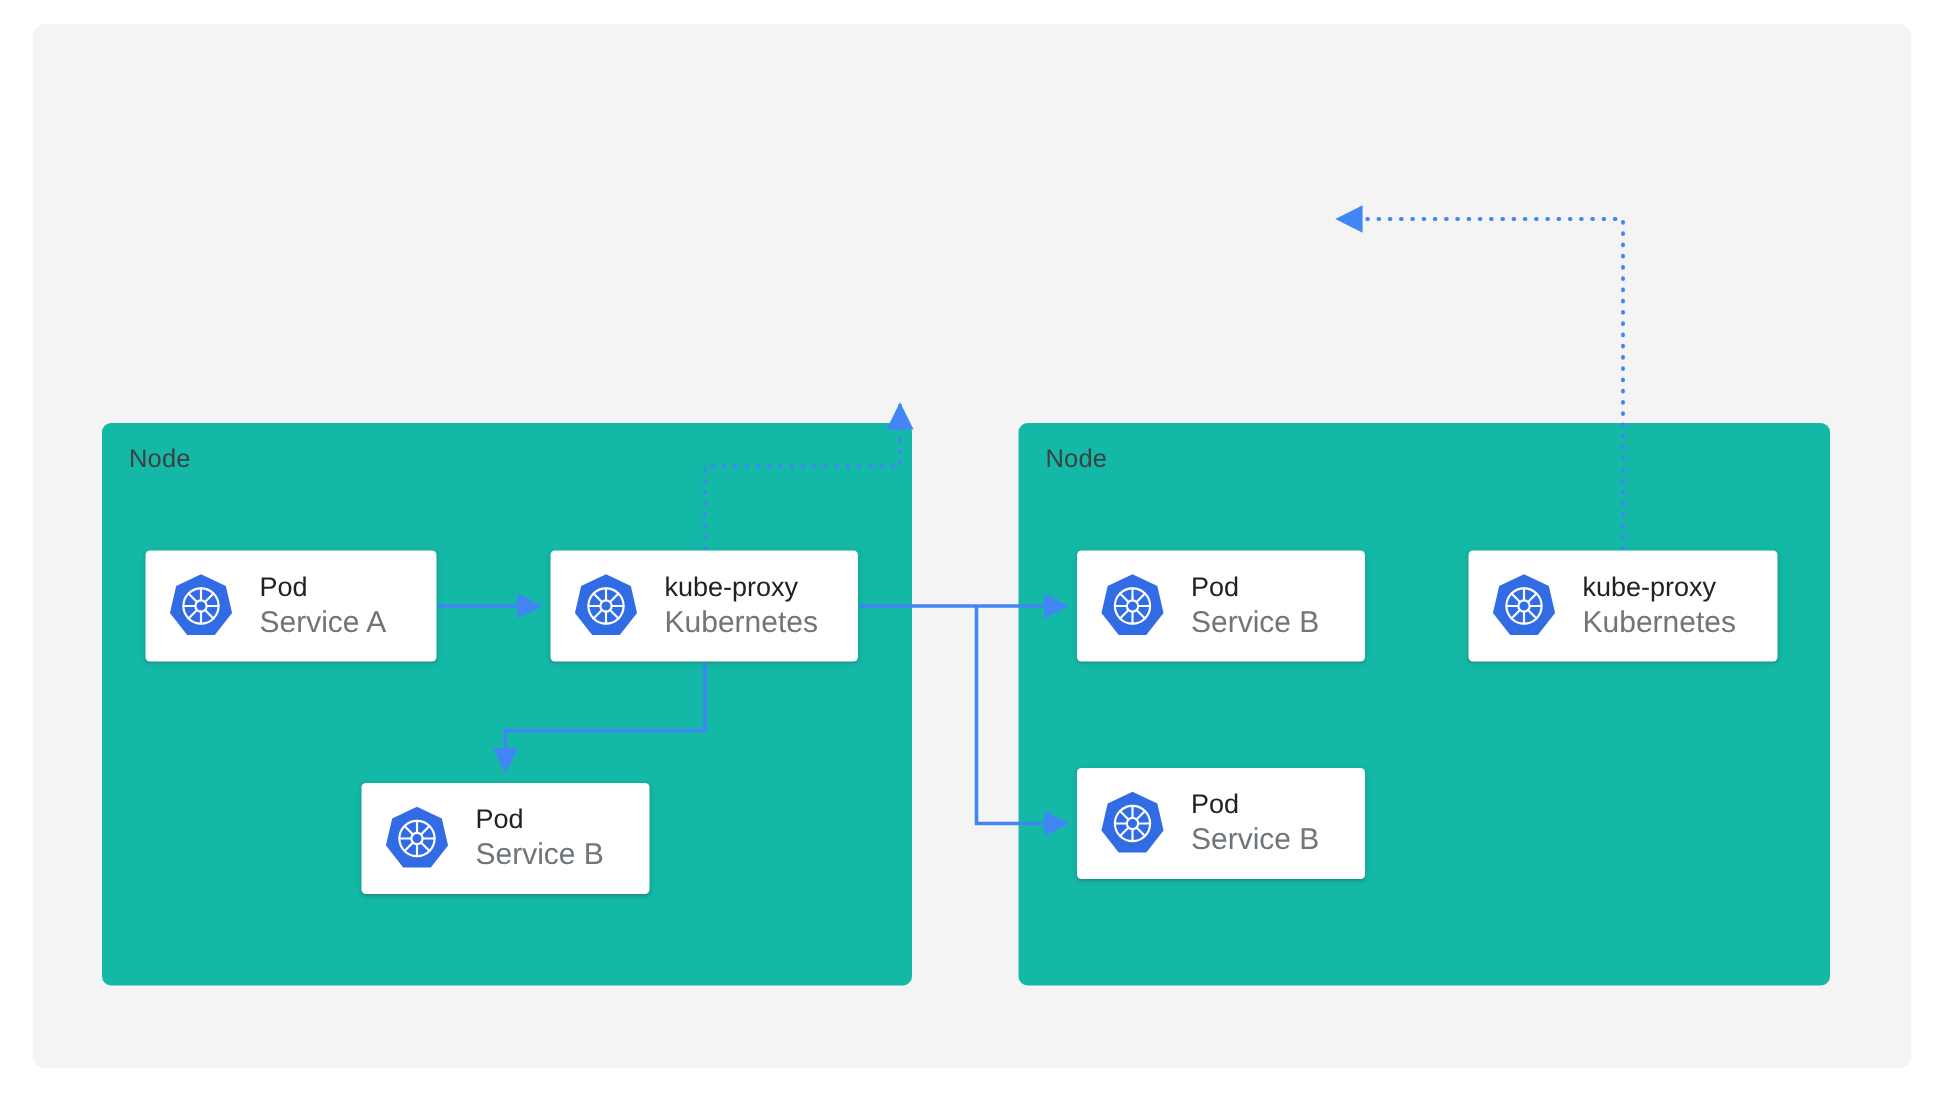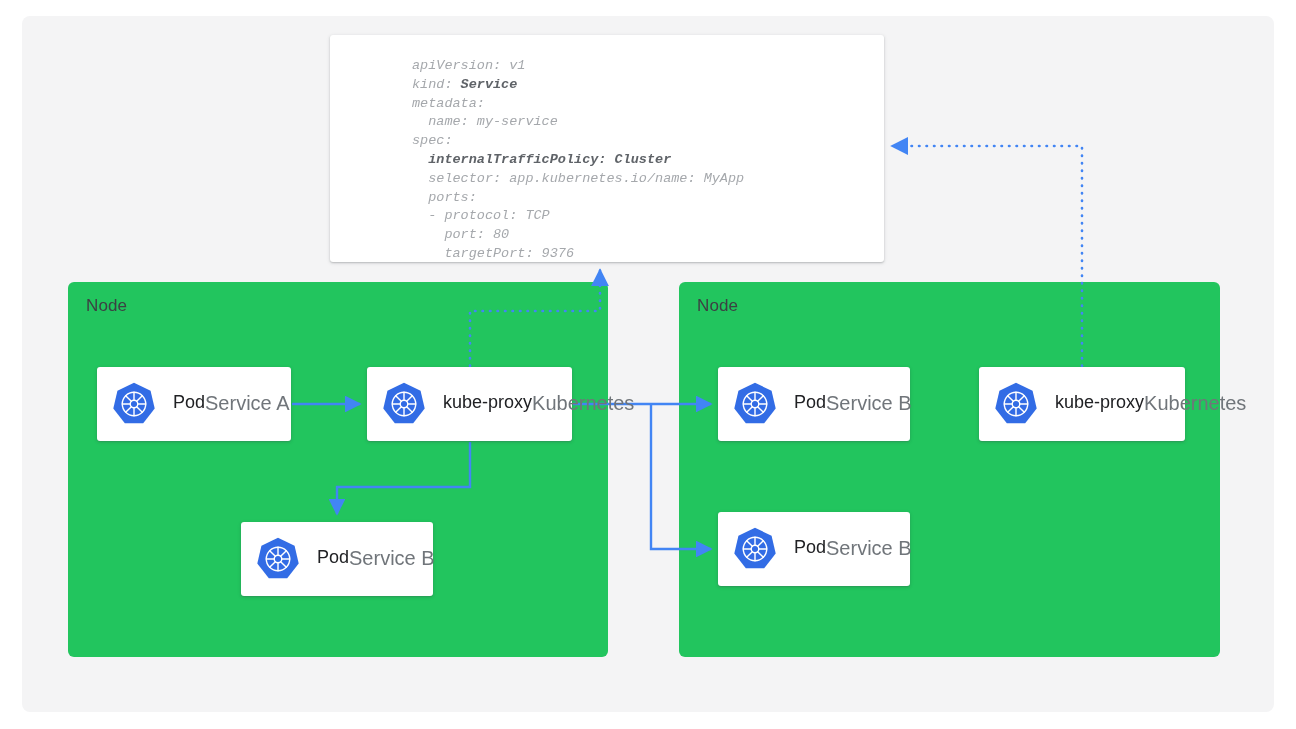--- a/index.html
+++ b/index.html
@@ -34,21 +34,21 @@
     position: absolute;
     left: 0;
     top: 0;
     width: 1296px;
     height: 729px;
     pointer-events: none;
   }
   
   .node-panel {
     position: absolute;
-    background: #22c55e;
+    background: #14b8a6;
     border-radius: 6px;
   }
   .node-panel.left  { left: 68px;  top: 282px; width: 540px; height: 375px; }
   .node-panel.right { left: 679px; top: 282px; width: 541px; height: 375px; }
   .node-label {
     position: absolute;
     left: 18px;
     top: 14px;
     font-size: 17px;
     color: #3c4043;
@@ -66,21 +66,21 @@
   }
   .card .k8s-logo {
     flex: 0 0 auto;
     margin-left: 14px;
     width: 46px;
     height: 46px;
   }
   .card .card-text {
     margin-left: 16px;
     display: flex;
-    flex-direction: row;
+    flex-direction: column;
     justify-content: center;
     line-height: 1.28;
   }
   .card .card-title {
     font-size: 18px;
     color: #202124;
     white-space: nowrap;
   }
   .card .card-sub {
     font-size: 20px;
@@ -153,33 +153,20 @@
 
     <path d="M 573 404 L 711 404" stroke="#4285f4" stroke-width="2.4" fill="none" marker-end="url(#arrowSolid)"></path>
 
     <path d="M 651 404 L 651 549 L 711 549" stroke="#4285f4" stroke-width="2.4" fill="none" marker-end="url(#arrowSolid)"></path>
 
     <path d="M 470 366 L 470 311 L 600 311 L 600 270" stroke="#4285f4" stroke-width="2.6" fill="none" stroke-linecap="round" stroke-dasharray="0.5 7" marker-end="url(#arrowDotted)"></path>
 
     <path d="M 1082 366 L 1082 146 L 892 146" stroke="#4285f4" stroke-width="2.6" fill="none" stroke-linecap="round" stroke-dasharray="0.5 7" marker-end="url(#arrowDotted)"></path>
   </svg>
 
-  <div id="yaml-card">
-    <pre id="yaml-code">apiVersion: v1
-kind: <b>Service</b>
-metadata:
-  name: my-service
-spec:
-<b>  internalTrafficPolicy: Cluster</b>
-  selector: app.kubernetes.io/name: MyApp
-  ports:
-  - protocol: TCP
-    port: 80
-    targetPort: 9376</pre>
-  </div>
 
   <div class="card" id="card-pod-a">
     <span class="k8s-logo">
       <svg viewBox="0 0 100 100" width="46" height="46" xmlns="http://www.w3.org/2000/svg">
         <path d="M50 4 L86 21 L95 60 L70 92 L30 92 L5 60 L14 21 Z" fill="#326ce5"></path>
         <g fill="none" stroke="#ffffff" stroke-width="3.1" stroke-linecap="round">
           <circle cx="50" cy="50" r="25.5"></circle>
           <circle cx="50" cy="50" r="8.2"></circle>
           <line x1="50" y1="24.5" x2="50" y2="41.8"></line>
           <line x1="50" y1="58.2" x2="50" y2="75.5"></line>

